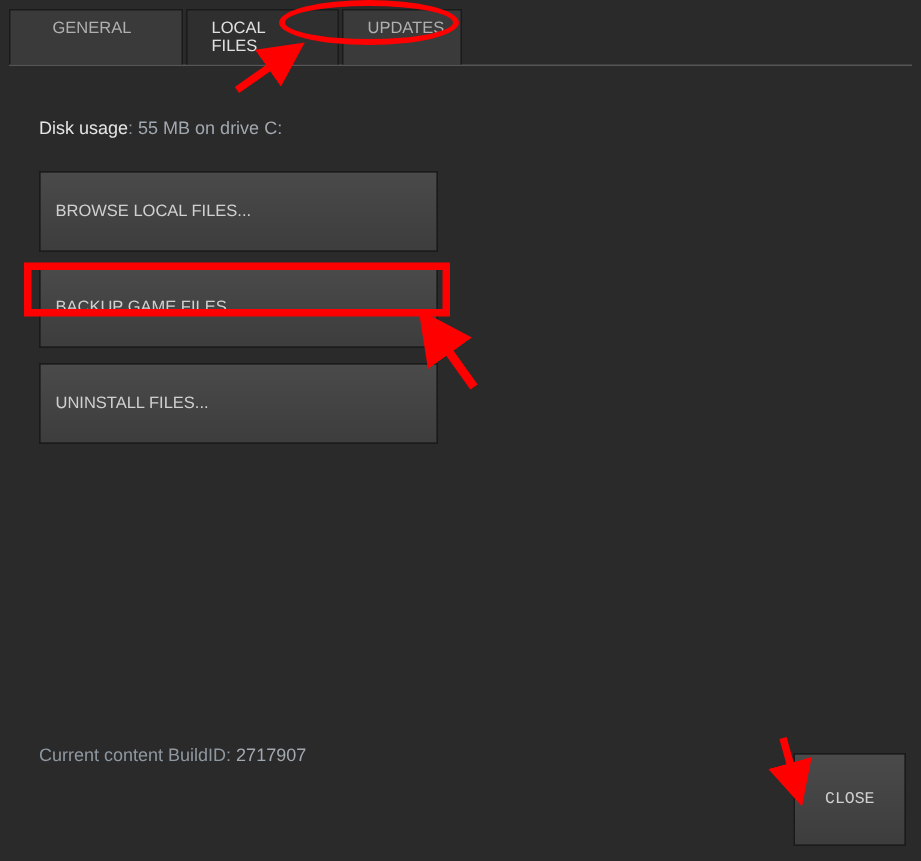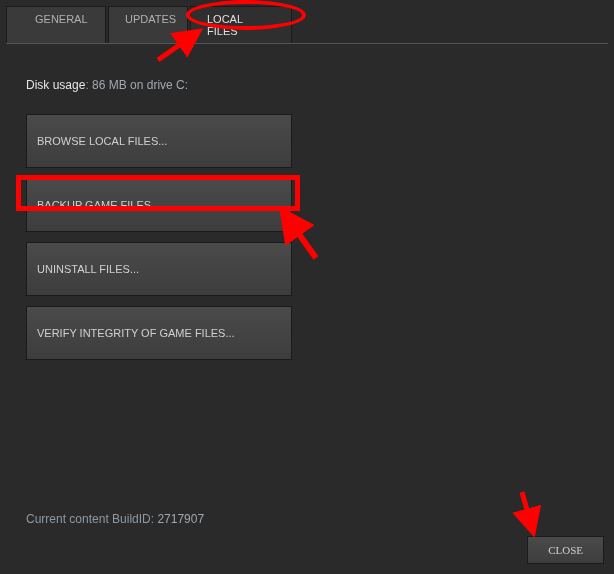--- a/index.html
+++ b/index.html
@@ -28,21 +28,21 @@
       color: #b0b0b0;
       font-size: 11px;
       cursor: pointer;
       border: 1px solid #1a1a1a;
       border-bottom: none;
     }
     .tab.active {
       background: #2f2f2f;
       color: #e0e0e0;
     }
-    .tab-general { width: 100px; padding-left: 28px; }
+    .tab-general { width: 116px; padding-left: 28px; }
     .tab-updates { width: 80px; }
     .tab-local { width: 102px; }
     .divider {
       height: 1px;
       background: #555;
       margin: 0 6px;
     }
     .content {
       padding: 34px 26px 18px 26px;
     }
@@ -62,38 +62,38 @@
       border: 1px solid #1a1a1a;
       color: #d0d0d0;
       font-size: 11px;
       text-align: left;
       cursor: pointer;
       font-family: inherit;
     }
     .build-info {
       position: absolute;
       left: 26px;
-      bottom: 48px;
+      bottom: 64px;
       font-size: 12px;
       color: #8f98a0;
     }
     .build-info .bid { color: #a0a8b0; }
     .close-bar {
       position: absolute;
       right: 10px;
       bottom: 10px;
     }
     .close-button {
-      padding: 7px 20px;
+      padding: 24px 20px;
       background: linear-gradient(to bottom, #4a4a4a, #3d3d3d);
       border: 1px solid #1a1a1a;
       color: #d0d0d0;
       font-size: 11px;
       cursor: pointer;
-      font-family: Liberation Serif, serif;
+      font-family: Liberation Mono, monospace;
     }
     
     .annotation {
       position: absolute;
       pointer-events: none;
     }
     .oval-annotation {
       border: 4px solid #ff0000;
       border-radius: 50%;
       left: 186px;
@@ -111,34 +111,33 @@
     .arrow-svg {
       position: absolute;
       pointer-events: none;
     }
   </style>
 </head>
 <body>
 
 <div class="tab-bar">
   <div class="tab tab-general">GENERAL</div>
+  <div class="tab active tab-local">LOCAL FILES</div>
   <div class="tab tab-updates">UPDATES</div>
-  <div class="tab active tab-local">LOCAL FILES</div>
 </div>
 <div class="divider"></div>
 
 <div class="content">
   <div class="disk-usage">
-    <span class="label">Disk usage</span><span>: </span><span class="value">86 MB on drive C:</span>
+    <span class="label">Disk usage</span><span>: </span><span class="value">55 MB on drive C:</span>
   </div>
 
   <button class="button">BROWSE LOCAL FILES...</button>
   <button class="button">BACKUP GAME FILES...</button>
   <button class="button">UNINSTALL FILES...</button>
-  <button class="button">VERIFY INTEGRITY OF GAME FILES...</button>
 </div>
 
 <div class="build-info">
   <span>Current content BuildID</span><span>: </span><span class="bid">2717907</span>
 </div>
 
 <div class="close-bar">
   <button class="close-button">CLOSE</button>
 </div>
 

